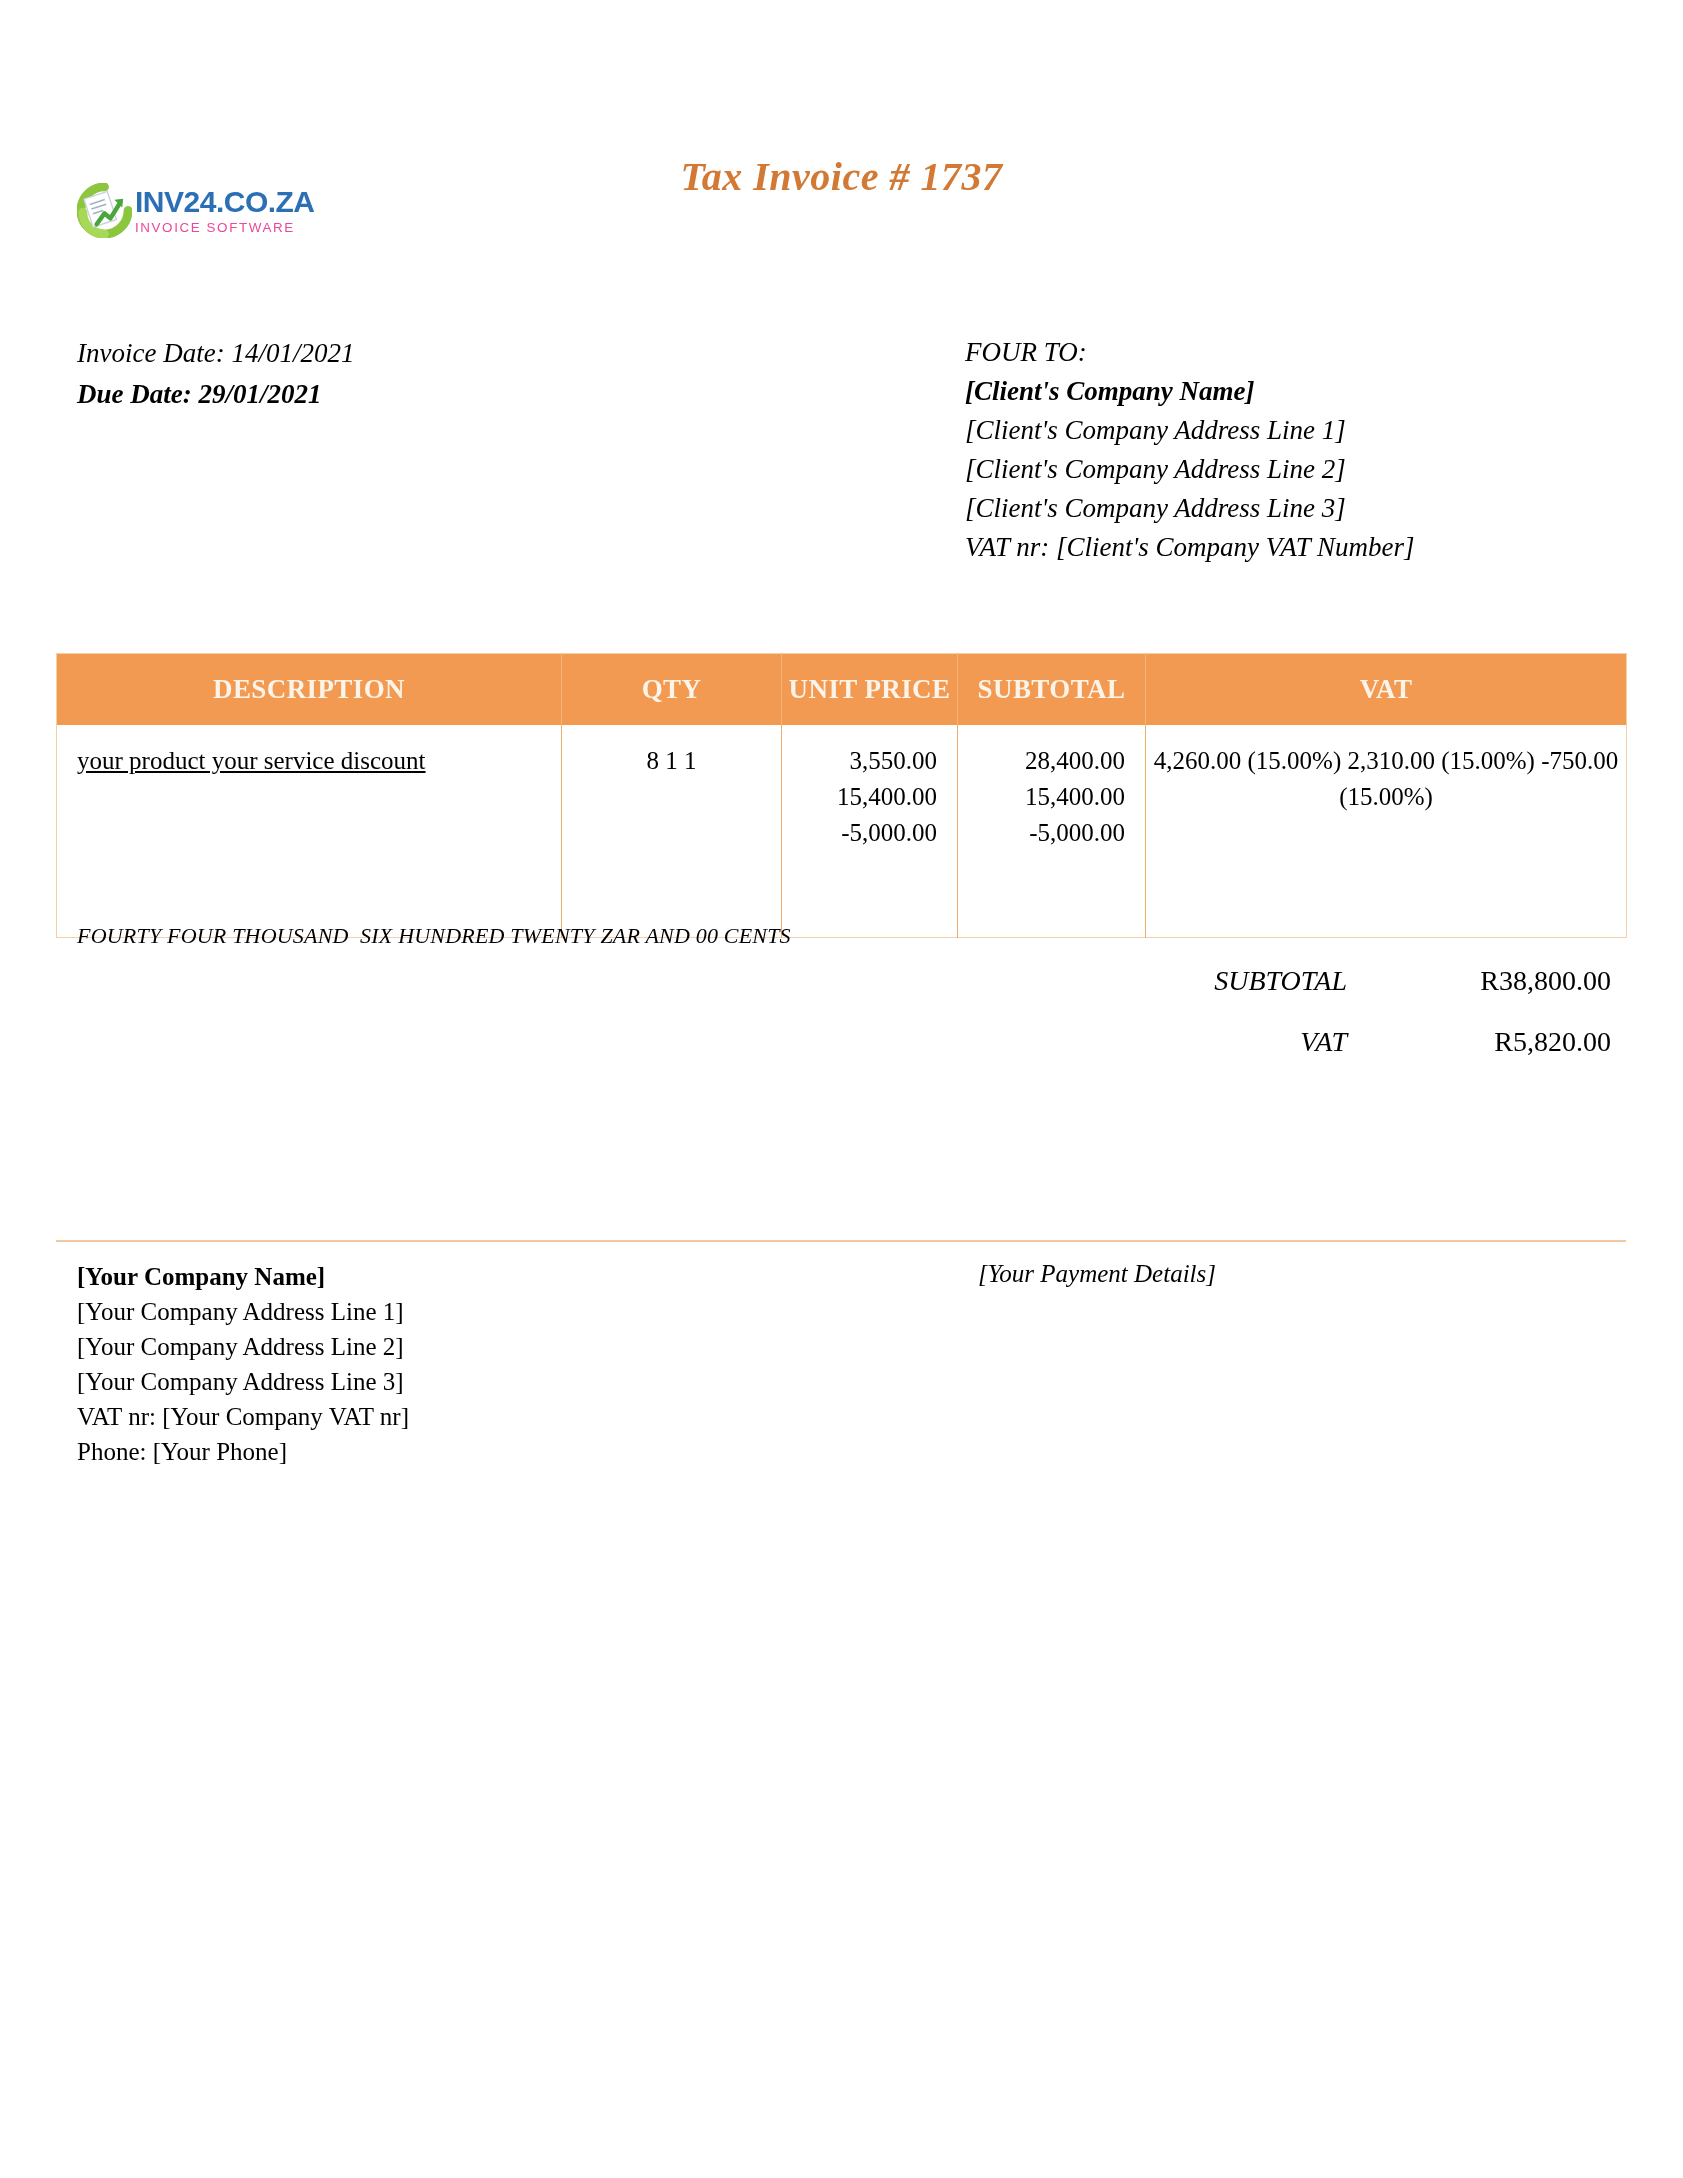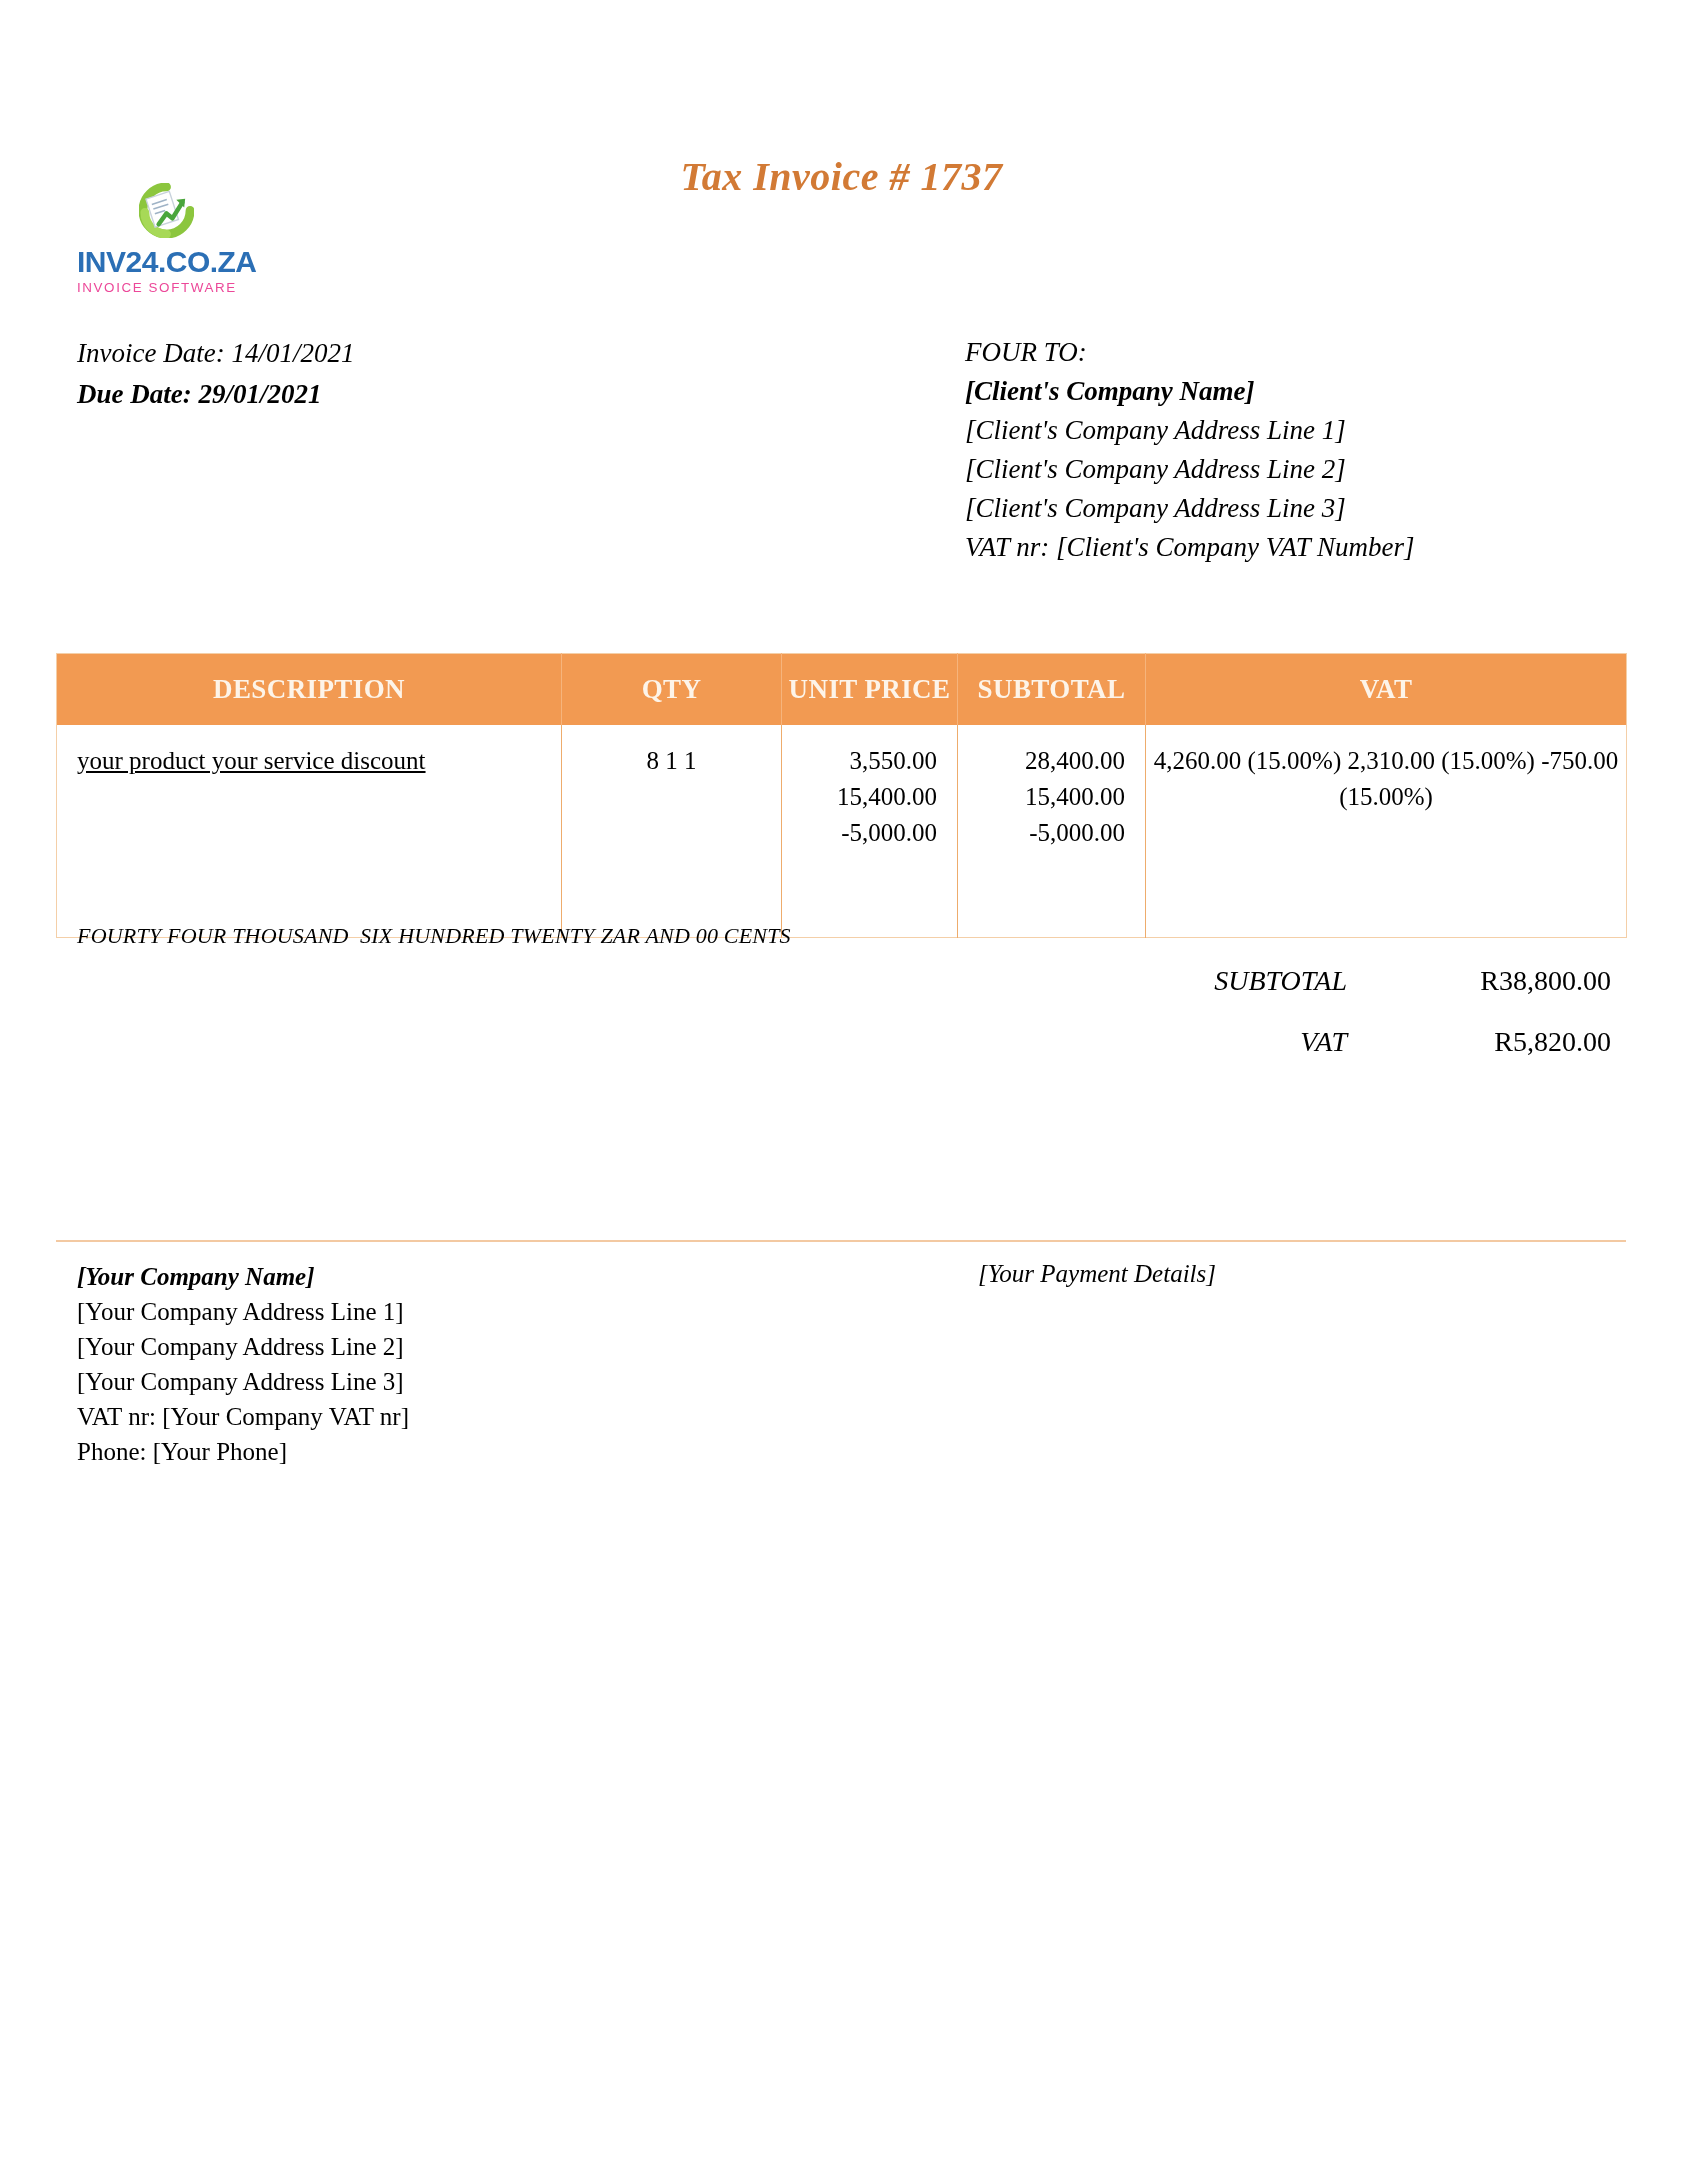--- a/index.html
+++ b/index.html
@@ -31,22 +31,21 @@
     left: 0; top: 0;
     width: 1683px;
     height: 297px;
   }
   .logo-block {
     position: absolute;
     left: 77px;
     top: 183px;
     display: flex;
     align-items: center;
-    gap: 9px;
-    flex-direction: column;
+    gap: 3px;
   }
   .logo-mark {
     position: relative;
     width: 55px;
     height: 55px;
     flex: 0 0 55px;
   }
   .logo-text-wrap {
     display: flex;
     flex-direction: column;
@@ -210,21 +209,20 @@
   }
   .footer-left {
     position: absolute;
     left: 77px;
     top: 1259px;
     font-size: 25px;
     line-height: 35px;
   }
   .footer-left .company {
     font-weight: bold;
-    font-style: italic;
   }
   .footer-right {
     position: absolute;
     left: 978px;
     top: 1260px;
     font-size: 25px;
     font-style: italic;
   }
 </style>
 </head>

